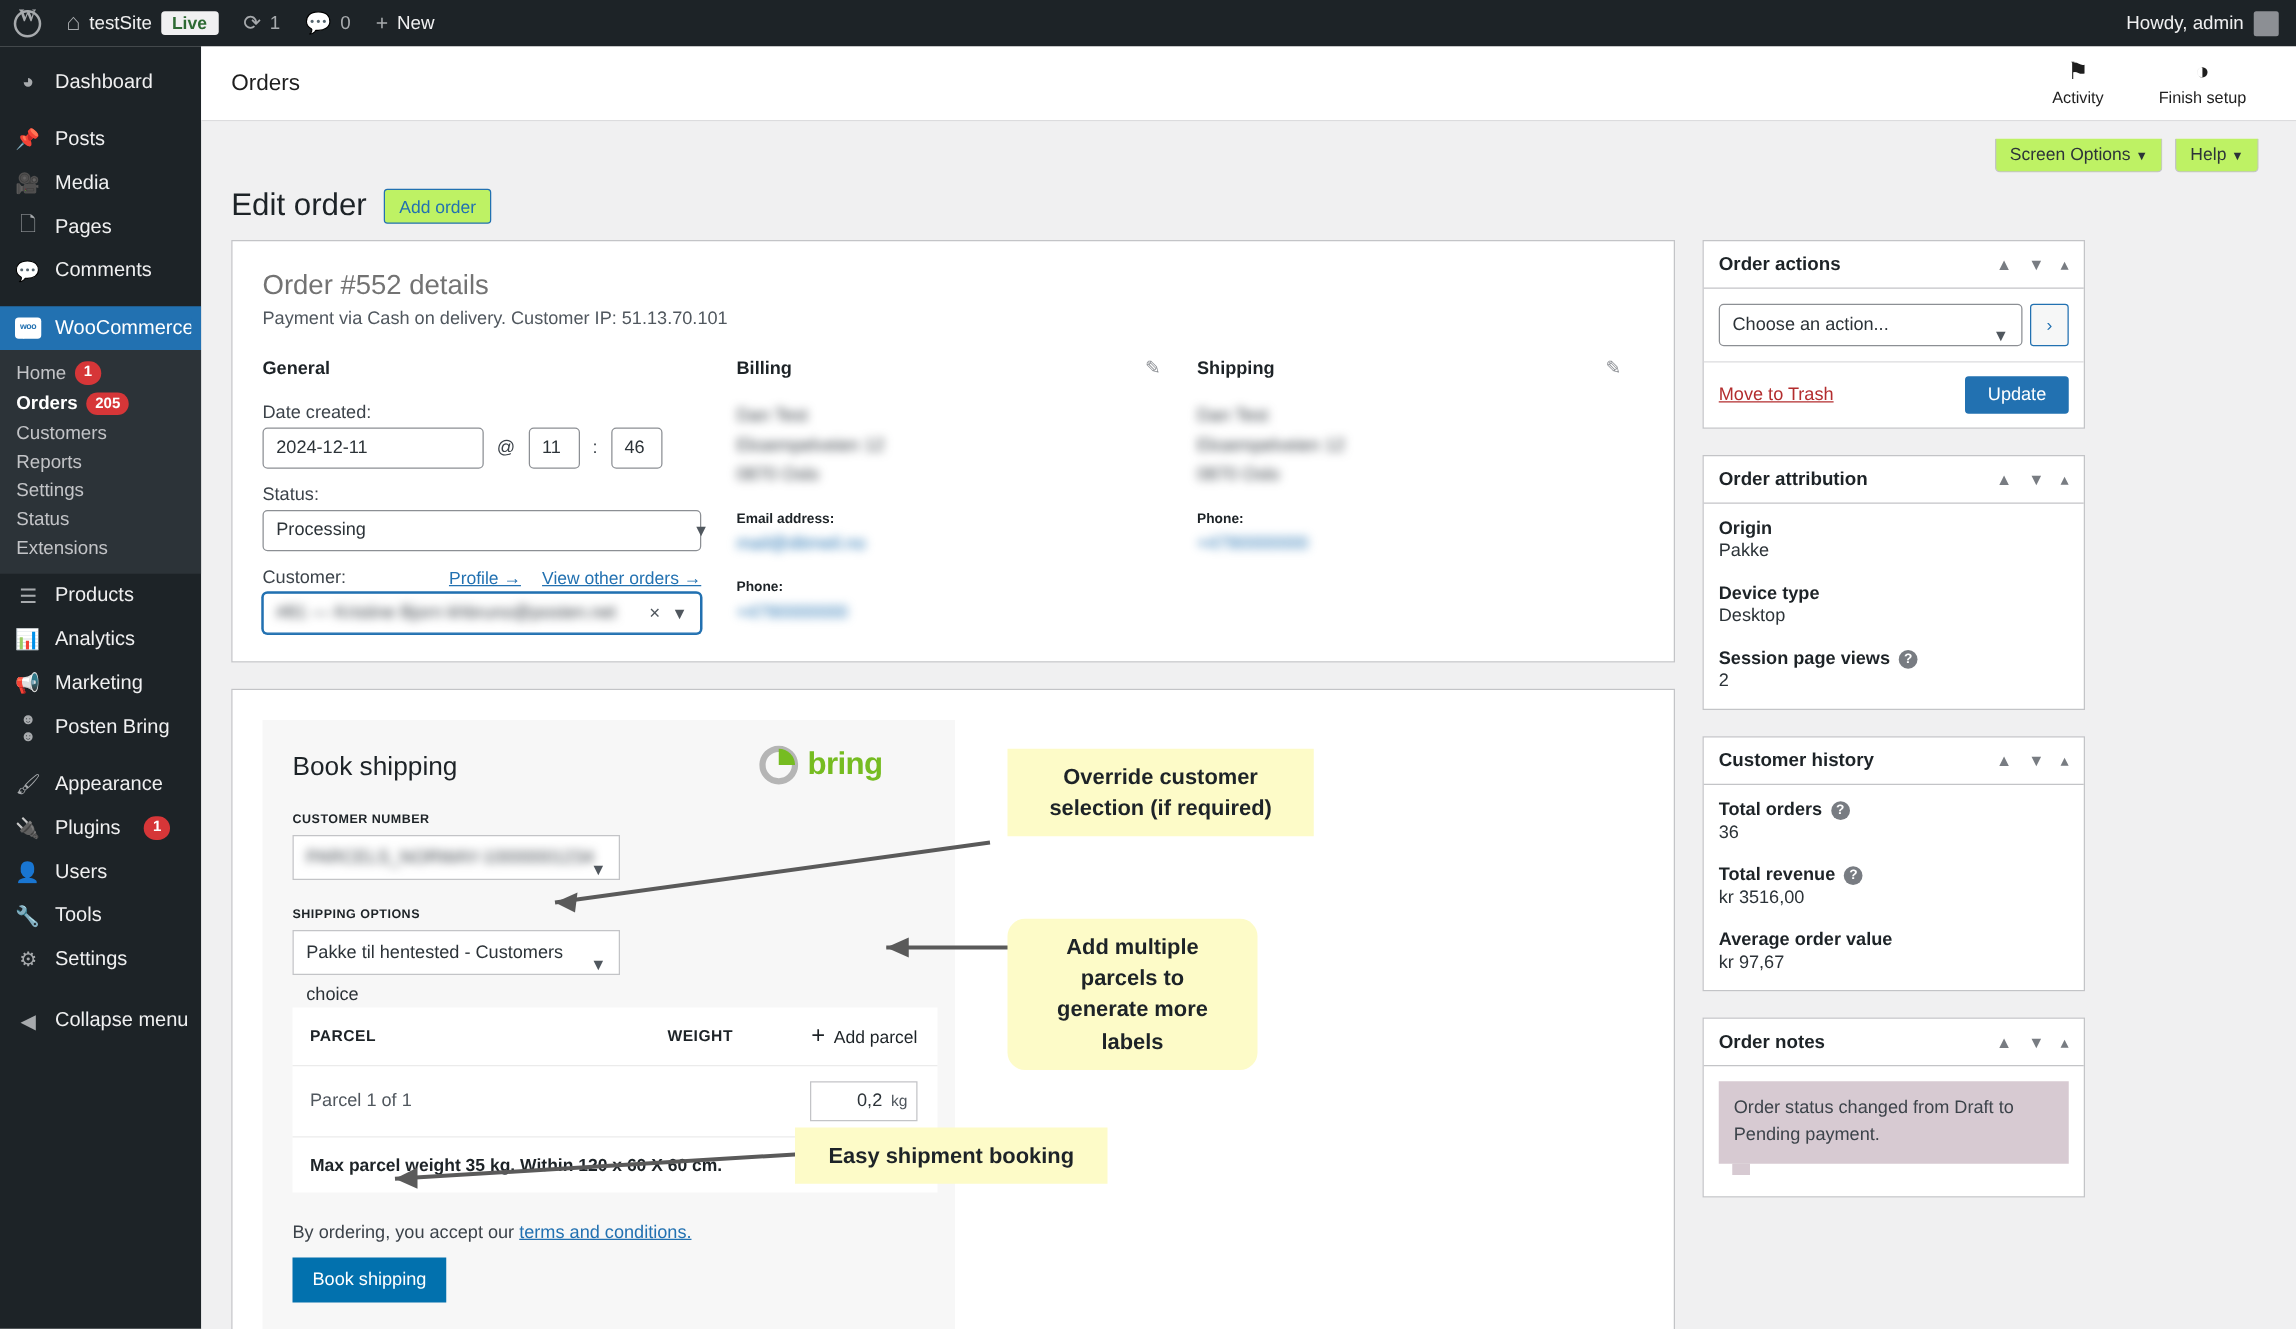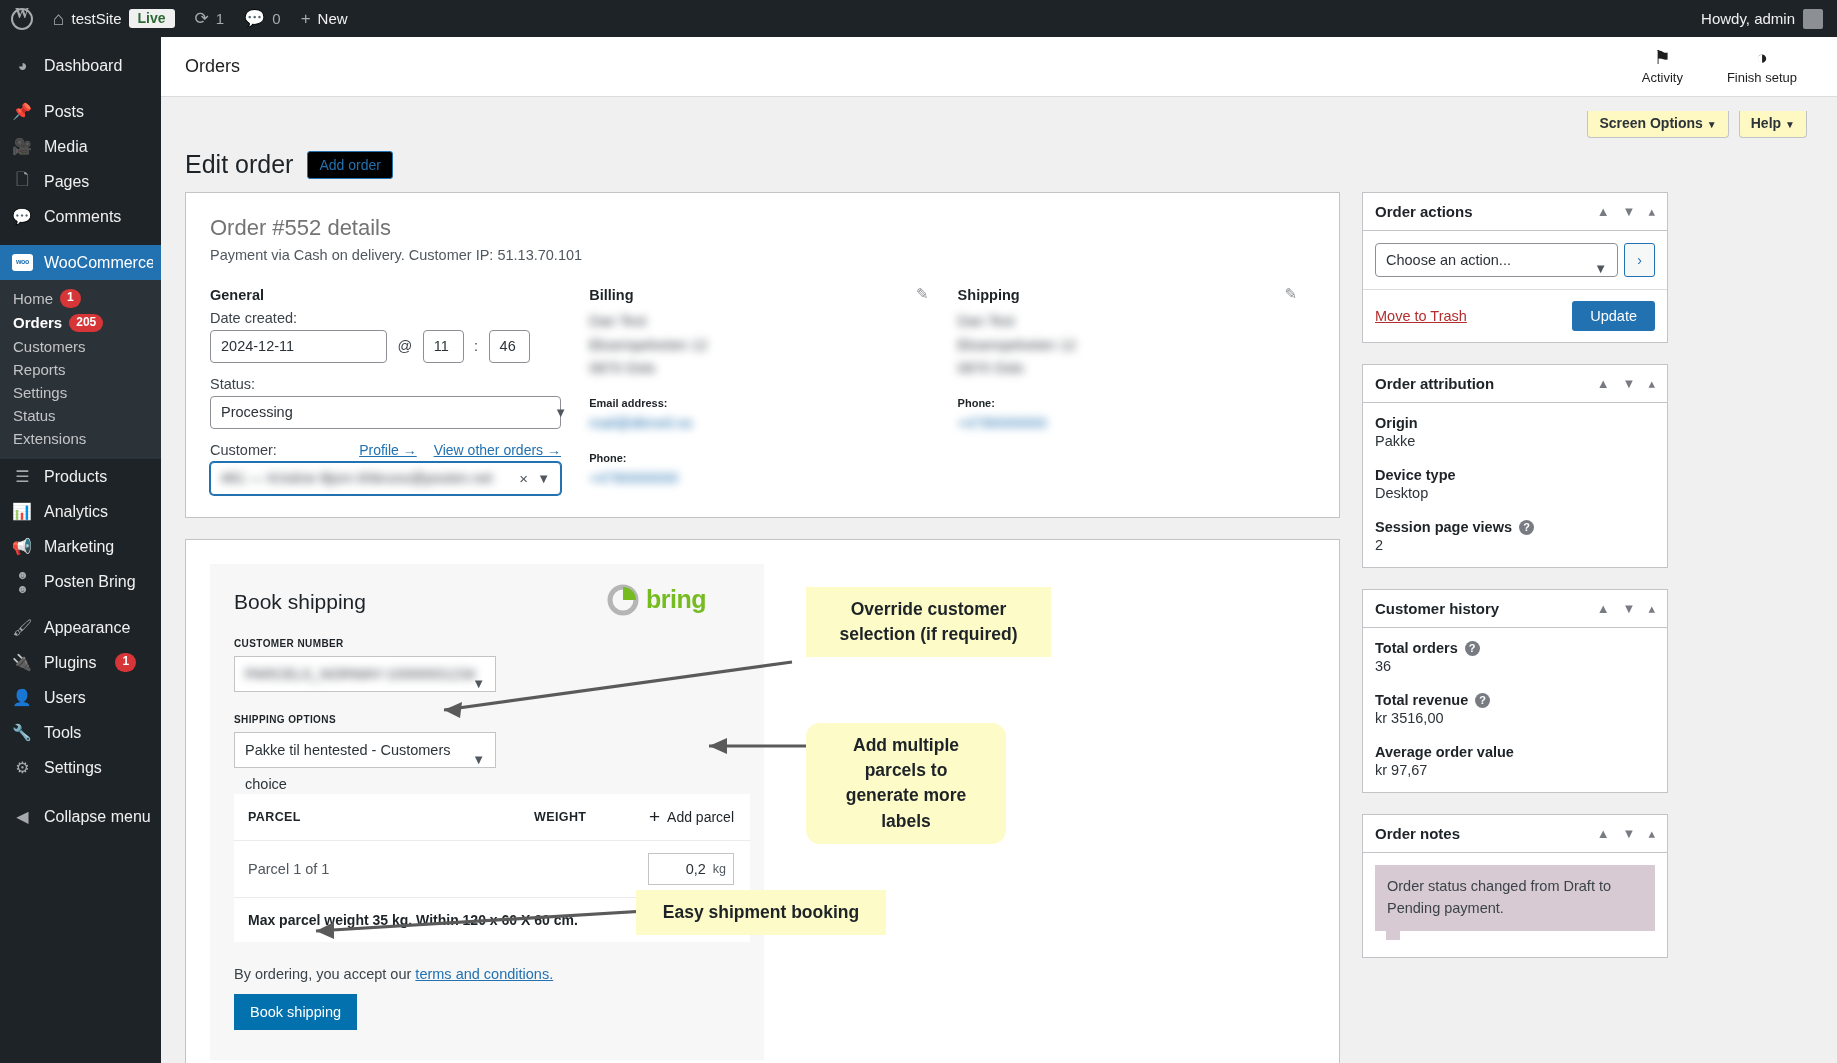--- a/index.html
+++ b/index.html
@@ -111,32 +111,32 @@
     font-size: 13px; color: #1e1e1e; cursor: default;
   }
   .wh-btn .glyph { font-size: 19px; line-height: 20px; color: #1e1e1e; }
 
   
   #optrow {
     height: 45px; display: flex; justify-content: flex-end;
     align-items: center; gap: 10px; padding-right: 30px; padding-top: 9px;
   }
   .opt-tab {
-    background: #fef9c3; border: 1px solid #c3c4c7; border-top: none;
+    background: #bef264; border: 1px solid #c3c4c7; border-top: none;
     border-radius: 0 0 4px 4px; height: 27px; line-height: 25px;
-    padding: 0 11px; font-size: 14px; color: #2c3338; cursor: default; font-weight: bold;
+    padding: 0 11px; font-size: 14px; color: #2c3338; cursor: default;
   }
   .opt-tab .caret { font-size: 10px; margin-left: 4px; }
 
   
   #titlerow { display: flex; align-items: center; gap: 14px;
               padding: 8px 0 13px 24px; }
   #titlerow h1 { font-size: 25px; font-weight: 400; color: #1d2327; }
   .page-title-action {
-    border: 1px solid #2271b1; color: #2271b1; background: #000000;
+    border: 1px solid #2271b1; color: #2271b1; background: #bef264;
     border-radius: 3px; font-size: 14px; padding: 5px 11px; cursor: default;
   }
 
   
   #cols { display: flex; gap: 22px; padding: 0 24px 0 24px; }
   #colmain { width: 1155px; }
   #colside { width: 306px; }
 
   .postbox {
     background: #fff; border: 1px solid #c3c4c7; margin-bottom: 21px;
@@ -144,21 +144,21 @@
 
   
   #orderdata { padding: 21px 24px 22px; }
   #orderdata h2 { font-size: 22px; font-weight: 400; color: #737373; line-height: 1.3; }
   .order-sub { font-size: 14.5px; color: #50575e; margin-top: 4px; }
   .cols3 { display: flex; margin-top: 24px; }
   .c3 { position: relative; }
   .c3.general { width: 375px; }
   .c3.billing  { width: 375px; padding-left: 11px;}
   .c3.shipping { width: 375px; padding-left: 11px;}
-  .c3 h3 { font-size: 14.5px; font-weight: 700; color: #1d2327; margin-bottom: 7px; }
+  .c3 h3 { font-size: 14.5px; font-weight: 700; color: #1d2327; margin-bottom: 19px; }
   .pencil {
     position: absolute; right: 18px; top: -2px; color: #8c8f94;
     font-size: 15px; cursor: default;
   }
   .fld-label { display: block; font-size: 14.5px; color: #3c434a; margin-bottom: 4px; }
   .inp {
     border: 1px solid #8c8f94; border-radius: 4px; background: #fff;
     height: 33px; line-height: 31px; padding: 0 10px;
     font-size: 14.5px; color: #2c3338;
   }

